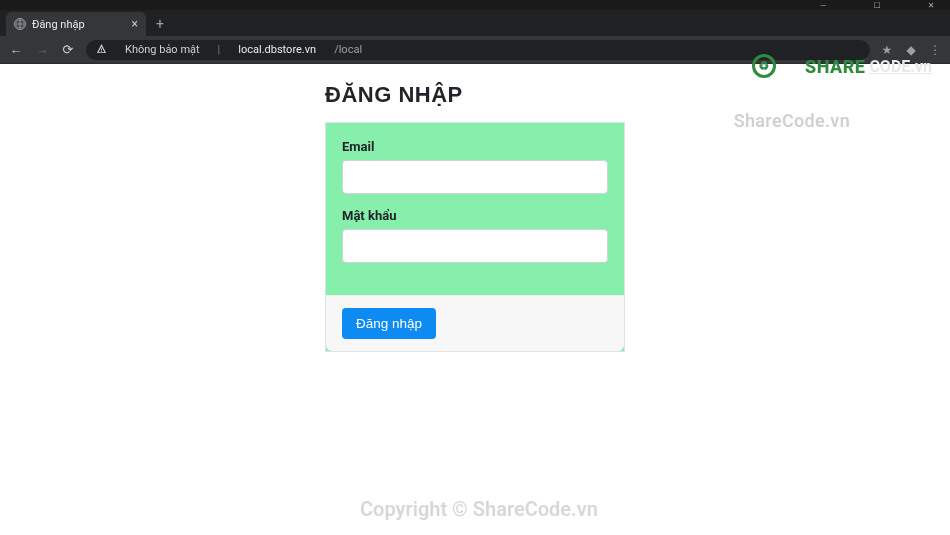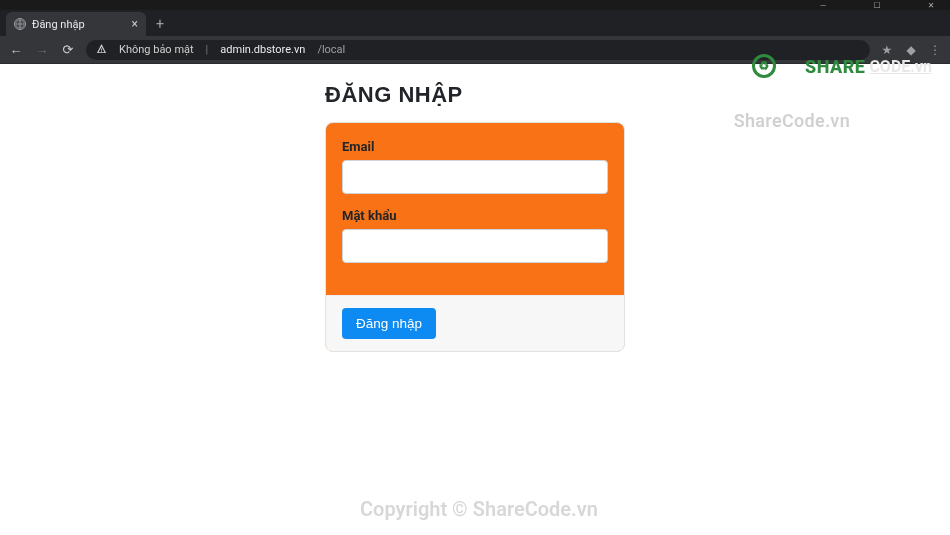--- a/index.html
+++ b/index.html
@@ -25,21 +25,21 @@
   .tab .close { margin-left: auto; cursor: pointer; color:#c7c7c7; font-size: 12px;}
   .new-tab { color: #9aa0a6; font-size: 14px; padding: 0 10px; cursor: pointer; height: 24px; display:flex; align-items:center;}
   .addr-bar {
     height: 28px; background: #35363a; display: flex; align-items: center; padding: 0 8px; gap: 10px;
     border-bottom: 1px solid #2a2b2e;
   }
   .nav-icn { color: #cfcfcf; font-size: 13px; cursor: pointer; width:16px; text-align:center;}
   .nav-icn.dis { color: #6b6b6b; cursor: default;}
   .url-field {
     flex: 1; height: 20px; background: #202124; border-radius: 10px; display: flex; align-items: center;
-    padding: 0 10px; gap: 12px; color: #d0d0d0; font-size: 11px;
+    padding: 0 10px; gap: 18px; color: #d0d0d0; font-size: 11px;
   }
   .url-field .warn { color:#cfcfcf; font-size:10px;}
   .url-field .sep { color:#7a7a7a;}
   .url-field .host { color:#e8eaed;}
   .url-field .path { color:#9aa0a6;}
   .ext-icons { display:flex; gap:10px; align-items:center;}
   .ext-ic { width:14px; height:14px; color:#9aa0a6; font-size:12px; text-align:center;}
 
   
   .viewport {
@@ -68,21 +68,21 @@
 
   
   .page-wrap { padding-top: 18px; display:flex; flex-direction:column; align-items:center; }
   .login-area { width: 300px; }
   h1.page-title {
     font-family: "Arial Black", "Helvetica Neue", Arial, sans-serif;
     font-weight: 900; font-size: 22px; letter-spacing: .5px; color:#212529; margin-bottom: 14px;
     text-transform: uppercase;
   }
   .card {
-    border: 1px solid #e2e2e2; border-radius: 8px; background:#f97316;
+    border: 1px solid #e2e2e2; border-radius: 0; background:#86efac;
   }
   .card-body { padding: 16px 16px 18px 16px; }
   .form-group { margin-bottom: 14px; }
   .lbl { font-size: 13px; font-weight: 700; color:#212529; display:block; margin-bottom:6px;}
   .inp {
     width:100%; height: 34px; border:1px solid #ced4da; border-radius:4px; padding:0 10px;
     font-size:14px; color:#495057; background:#fff;
   }
   .card-footer {
     background:#f7f7f7; border-top:1px solid #eee; padding:12px 16px; border-radius:0 0 6px 6px;
@@ -120,21 +120,21 @@
   <span class="nav-icn dis">→</span>
   <span class="nav-icn">⟳</span>
   <div class="url-field">
     <span class="warn">
       <svg width="11" height="11" viewBox="0 0 24 24" fill="#cfcfcf">
           <path d="M12 2 2 22h20L12 2zm0 6 6.5 12h-13L12 8zm-1 4v4h2v-4h-2zm0 5v2h2v-2h-2z"></path>
         </svg>
     </span>
     <span>Không bảo mật</span>
     <span class="sep">|</span>
-    <span class="host">admin.dbstore.vn</span>
+    <span class="host">local.dbstore.vn</span>
       <span class="path">/local</span>
   </div>
   <div class="ext-icons">
     <span class="ext-ic">★</span>
     <span class="ext-ic">◆</span>
     <span class="ext-ic">⋮</span>
   </div>
 </div>
 
 <div class="viewport">

